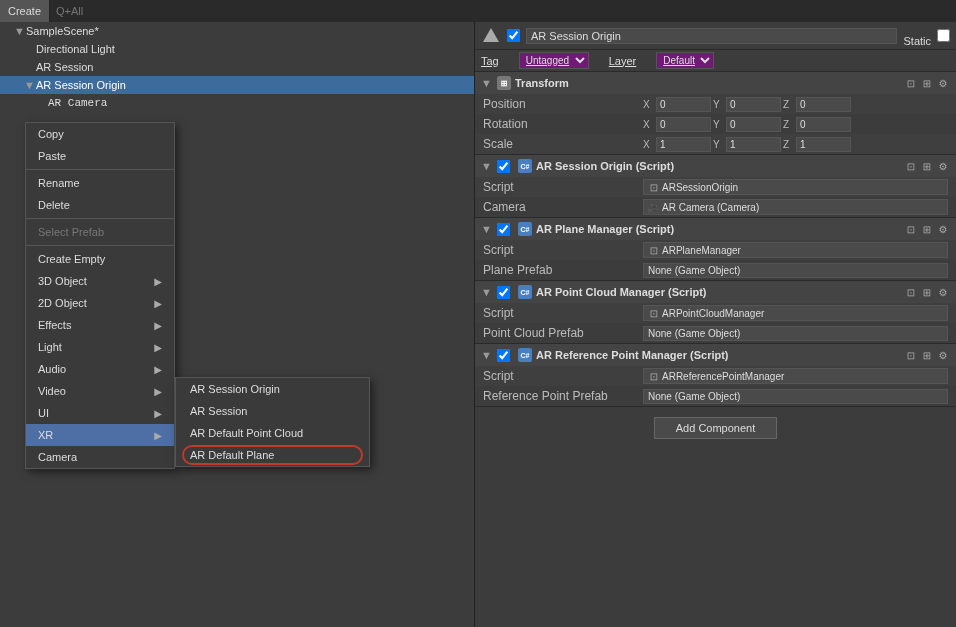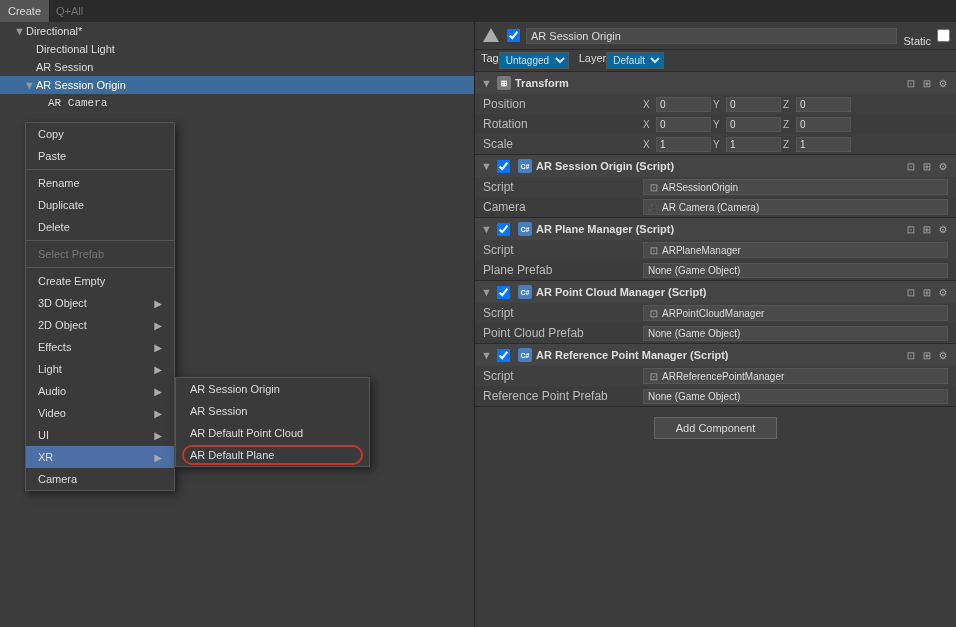--- a/index.html
+++ b/index.html
@@ -159,28 +159,29 @@
       border: 1px solid #555;
       color: #ddd;
       padding: 1px 4px;
       font-size: 11px;
       flex: 1;
     }
     .static-label { color: #ddd; margin-left: auto; margin-top: 10px; }
 
     .inspector-tag-row {
       display: flex;
-      align-items: flex-start;
+      align-items: center;
       padding: 2px 6px;
-      gap: 0;
+      gap: 20px;
       height: 22px;
       border-bottom: 1px solid #2a2a2a;
+      text-decoration: underline;
     }
     .tag-select, .layer-select {
-      background: #0369a1;
+      background: #701a75;
       border: 1px solid #555;
       color: #ddd;
       font-size: 10px;
       padding: 1px 2px;
     }
 
     
     .component-section {
       border-bottom: 1px solid #2a2a2a;
     }
@@ -306,21 +307,21 @@
   <button class="create-btn">Create</button>
   <input class="search-bar" type="text" placeholder="Q+All" style="">
 </div>
 
 <div class="main-layout">
 
   <div class="left-panel">
 
     <div class="hierarchy-item">
       <span class="arrow">▼</span>
-      <span>Directional*</span>
+      <span>SampleScene*</span>
     </div>
     <div class="hierarchy-item level1">
       <span class="arrow"> </span>
       <span>Directional Light</span>
     </div>
     <div class="hierarchy-item level1">
       <span class="arrow"> </span>
       <span>AR Session</span>
     </div>
     <div class="hierarchy-item level1 selected">
@@ -330,21 +331,20 @@
     <div class="hierarchy-item level2">
       <span class="arrow"> </span>
       <span>AR Camera</span>
     </div>
 
     <div class="context-menu">
       <div class="ctx-item">Copy</div>
       <div class="ctx-item">Paste</div>
       <div class="ctx-separator"></div>
       <div class="ctx-item">Rename</div>
-      <div class="ctx-item">Duplicate</div>
       <div class="ctx-item">Delete</div>
       <div class="ctx-separator"></div>
       <div class="ctx-item disabled">Select Prefab</div>
       <div class="ctx-separator"></div>
       <div class="ctx-item">Create Empty</div>
       <div class="ctx-item">
         <span>3D Object</span>
         <span class="ctx-arrow">▶</span>
       </div>
       <div class="ctx-item">
@@ -397,21 +397,21 @@
       <input class="inspector-title-input" type="text" value="AR Session Origin" style="">
       <span class="static-label">Static</span>
       <input type="checkbox" style="">
     </div>
 
     <div class="inspector-tag-row">
       <span>Tag</span>
       <select class="tag-select">
         <option>Untagged</option>
       </select>
-      <span style="margin-left:10px">Layer</span>
+      <span style="">Layer</span>
       <select class="layer-select">
         <option>Default</option>
       </select>
     </div>
 
     <div class="component-section">
       <div class="component-header">
         <span class="arrow">▼</span>
         <div class="component-icon">⊞</div>
         <span class="component-name">Transform</span>

